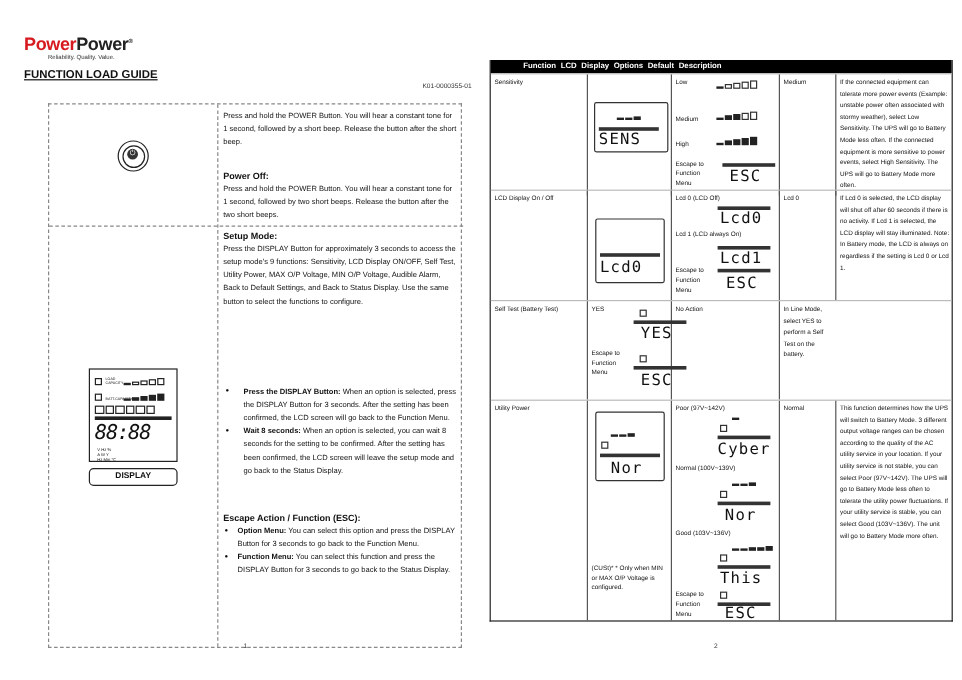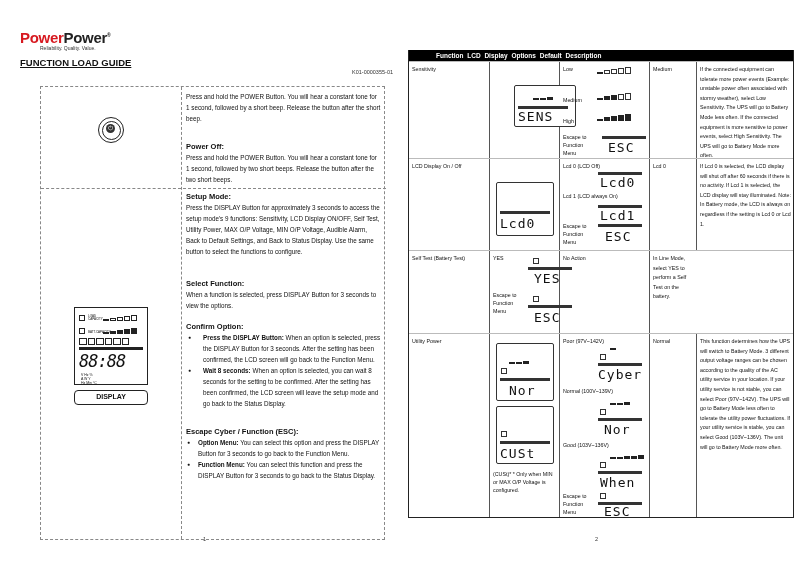--- a/index.html
+++ b/index.html
@@ -134,31 +134,26 @@
         <div>Press and hold the POWER Button. You will hear a constant tone for 1 second, followed by a short beep. Release the button after the short beep.</div>
       </div>
       <div class="sec" style="top:104px">
         <div class="sec-h">Setup Mode:</div>
         <div>Press the DISPLAY Button for approximately 3 seconds to access the setup mode's 9 functions: Sensitivity, LCD Display ON/OFF, Self Test, Utility Power, MAX O/P Voltage, MIN O/P Voltage, Audible Alarm, Back to Default Settings, and Back to Status Display. Use the same button to select the functions to configure.</div>
       </div>
       <div class="sec" style="top:54px">
         <div class="sec-h">Power Off:</div>
         <div>Press and hold the POWER Button. You will hear a constant tone for 1 second, followed by two short beeps. Release the button after the two short beeps.</div>
       </div>
-      <div class="sec" style="top:191px">
-        <div class="sec-h">Select Function:</div>
-        <div>When a function is selected, press DISPLAY Button for 3 seconds to view the options.</div>
-      </div>
       <div class="sec" style="top:234px">
-        <div class="sec-h">Confirm Option:</div>
         <div class="bul"><b>Press the DISPLAY Button:</b><span> When an option is selected, press the DISPLAY Button for 3 seconds. After the setting has been confirmed, the LCD screen will go back to the Function Menu.</span></div>
         <div class="bul"><b>Wait 8 seconds:</b><span> When an option is selected, you can wait 8 seconds for the setting to be confirmed. After the setting has been confirmed, the LCD screen will leave the setup mode and go back to the Status Display.</span></div>
       </div>
       <div class="sec" style="top:339px">
-        <div class="sec-h">Escape Cyber / Function (ESC):</div>
+        <div class="sec-h">Escape Action / Function (ESC):</div>
         <div class="bul bul-sm"><b>Option Menu:</b><span> You can select this option and press the DISPLAY Button for 3 seconds to go back to the Function Menu.</span></div>
         <div class="bul bul-sm"><b>Function Menu:</b><span> You can select this function and press the DISPLAY Button for 3 seconds to go back to the Status Display.</span></div>
       </div>
     </div>
   </div>
   <div class="page-num" style="left:203px; top:536px">1</div>
 </div>
 
 <div class="page page-right">
   <div class="tbl">
@@ -166,21 +161,21 @@
       <span>Function</span>
       <span>LCD Display</span>
       <span>Options</span>
       <span>Default</span>
       <span>Description</span>
     </div>
 
     <div class="row r1">
       <div>Sensitivity</div>
       <div>
-        <div class="lcd-box" style="left:24px; top:23px; width:62px; height:42px">
+        <div class="lcd-box" style="left:5px; top:23px; width:62px; height:42px">
           <div class="bars" style="left:18px; top:11px">
               <i class="f" style="height:2px"></i>
               <i class="f" style="height:2.5px"></i>
               <i class="f" style="height:3px"></i>
             </div>
           <div class="mini-status" style="left:3px; top:20px; width:50px"></div>
           <div class="lcd-txt" style="left:3px; top:24px">SENS</div>
         </div>
       </div>
       <div>
@@ -261,25 +256,20 @@
         <div class="lcd-box" style="left:6px; top:9px; width:58px; height:58px">
           <div class="bars" style="left:12px; top:17px">
               <i class="f" style="height:2px"></i>
               <i class="f" style="height:2.5px"></i>
               <i class="f" style="height:3px"></i>
             </div>
           <div class="sq-ico" style="left:4px; top:24px"></div>
           <div class="mini-status" style="left:3px; top:34px; width:50px"></div>
           <div class="lcd-txt" style="left:12px; top:40px">Nor</div>
         </div>
-        <div class="lcd-box" style="left:6px; top:72px; width:58px; height:58px">
-          <div class="sq-ico" style="left:4px; top:24px"></div>
-          <div class="mini-status" style="left:3px; top:34px; width:50px"></div>
-          <div class="lcd-txt" style="left:3px; top:40px">CUSt</div>
-        </div>
         <div class="opt-lbl" style="left:3px; top:136px; width:64px">(CUSt)* * Only when MIN or MAX O/P Voltage is configured.</div>
       </div>
       <div>
         <div class="opt-lbl" style="left:3px; top:3px">Poor (97V~142V)</div>
         <div class="bars" style="left:50px; top:14px">
             <i class="f" style="height:2px"></i>
           </div>
         <div class="sq-ico" style="left:40px; top:20px"></div>
         <div class="mini-status" style="left:38px; top:29px; width:44px"></div>
         <div class="lcd-txt" style="left:38px; top:34px">Cyber</div>
@@ -295,21 +285,21 @@
         <div class="opt-lbl" style="left:3px; top:107px">Good (103V~136V)</div>
         <div class="bars" style="left:50px; top:121px">
             <i class="f" style="height:2px"></i>
             <i class="f" style="height:2.5px"></i>
             <i class="f" style="height:3px"></i>
             <i class="f" style="height:3.5px"></i>
             <i class="f" style="height:4px"></i>
           </div>
         <div class="sq-ico" style="left:40px; top:128px"></div>
         <div class="mini-status" style="left:38px; top:137px; width:44px"></div>
-        <div class="lcd-txt" style="left:40px; top:142px">When</div>
+        <div class="lcd-txt" style="left:40px; top:142px">This</div>
         <div class="opt-lbl" style="left:3px; top:158px; width:30px">Escape to Function Menu</div>
         <div class="sq-ico" style="left:40px; top:159px"></div>
         <div class="mini-status" style="left:38px; top:168px; width:44px"></div>
         <div class="lcd-txt" style="left:44px; top:171px">ESC</div>
       </div>
       <div>Normal</div>
       <div>This function determines how the UPS will switch to Battery Mode. 3 different output voltage ranges can be chosen according to the quality of the AC utility service in your location. If your utility service is not stable, you can select Poor (97V~142V). The UPS will go to Battery Mode less often to tolerate the utility power fluctuations. If your utility service is stable, you can select Good (103V~136V). The unit will go to Battery Mode more often.</div>
     </div>
   </div>
   <div class="page-num" style="left:194px; top:536px">2</div>

